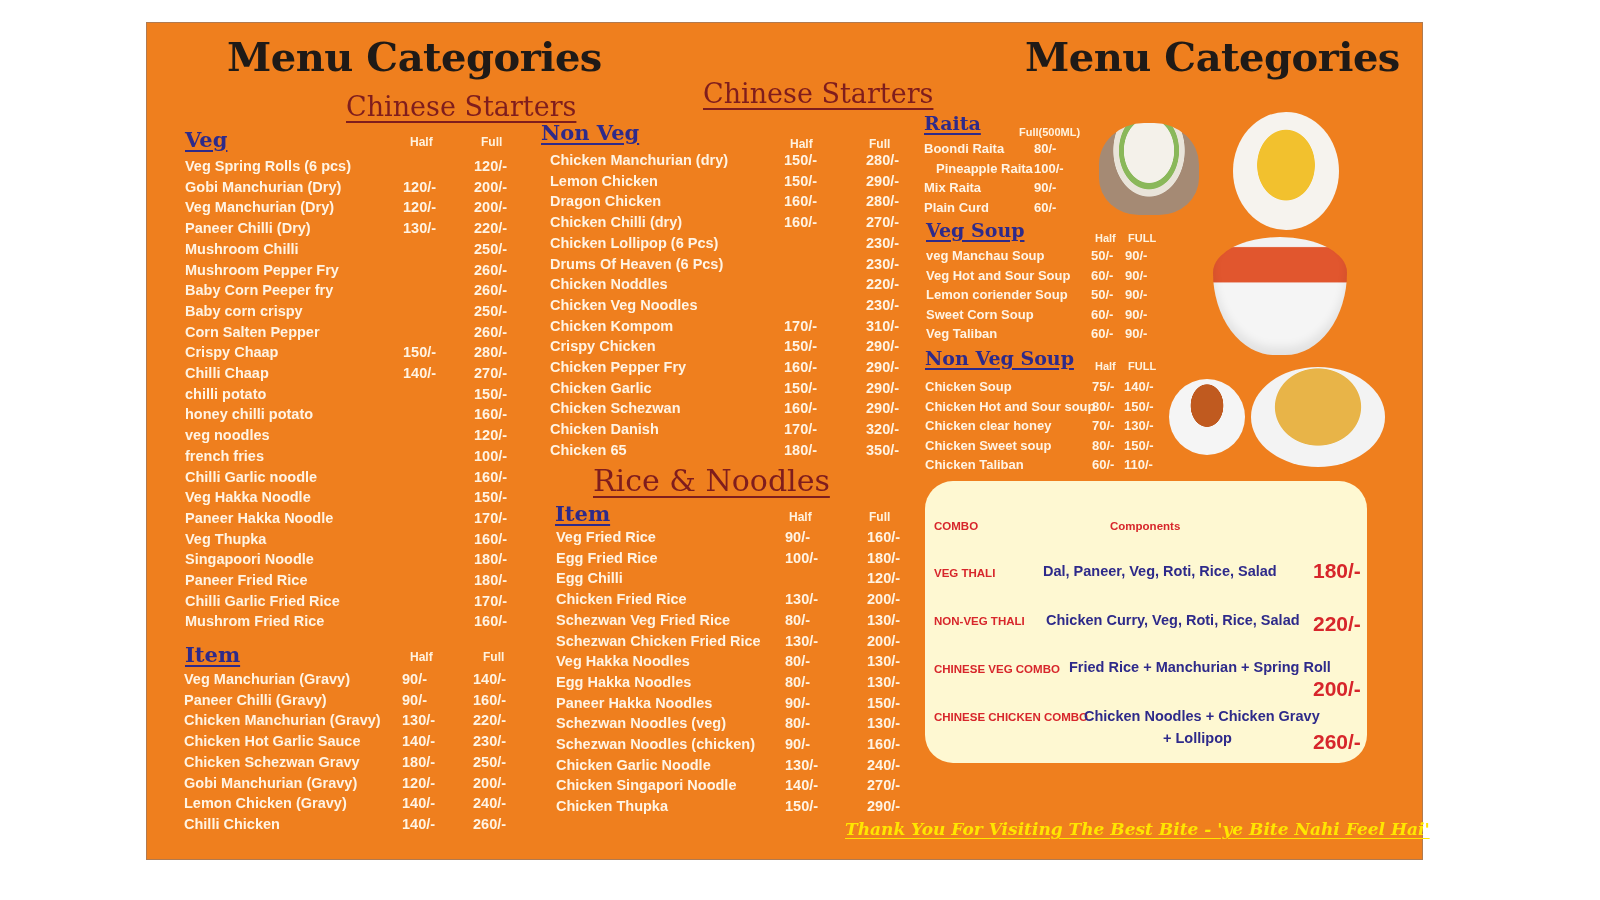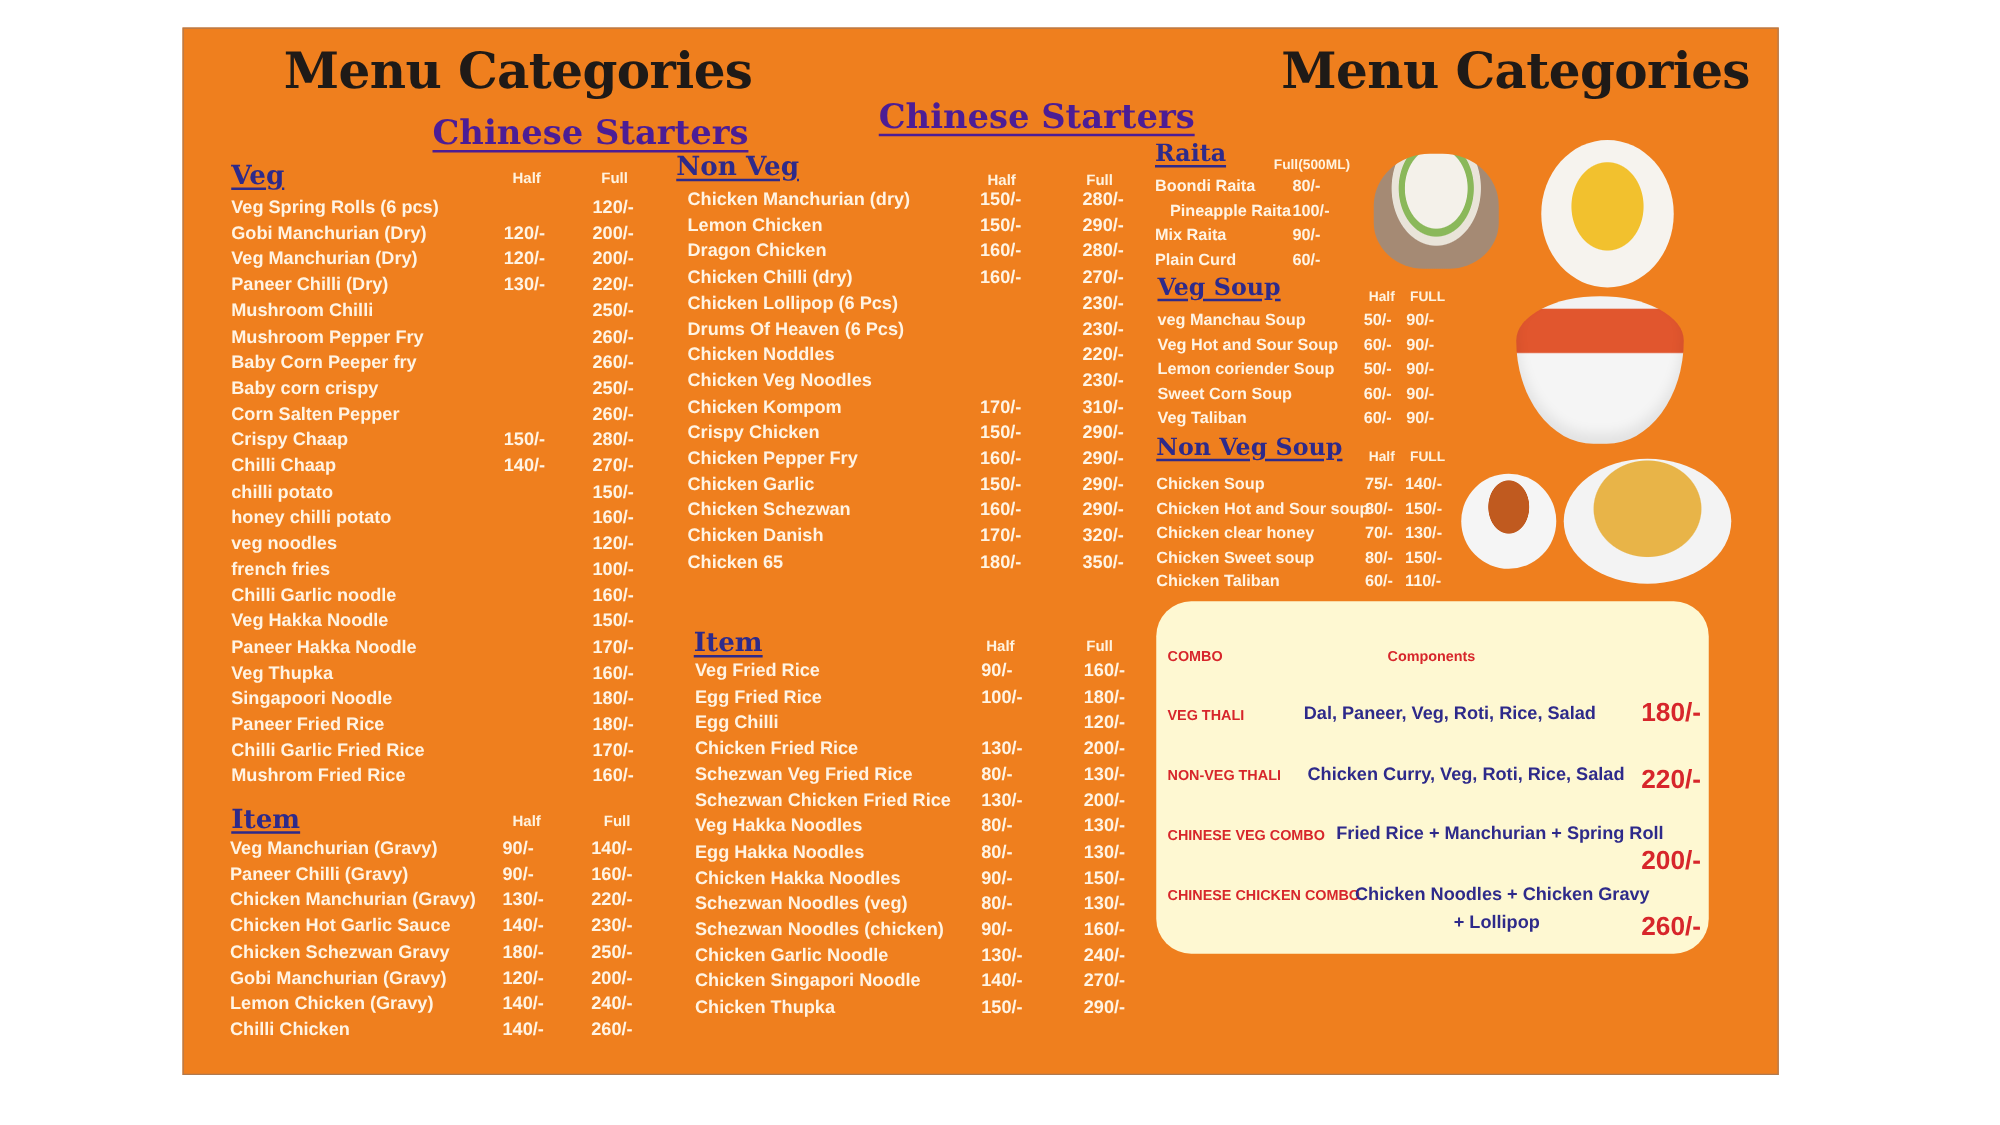--- a/index.html
+++ b/index.html
@@ -1,20 +1,20 @@
 <!DOCTYPE html>
 <html><head>
 <meta charset="utf-8">
 <style>
   html, body { margin:0; padding:0; background:#ffffff; }
   body { width:1600px; height:900px; position:relative; overflow:hidden; font-family:"Liberation Sans", sans-serif; }
   .page { position:absolute; left:146px; top:22px; width:1277px; height:838px; background:#ef7f1e; border:1px solid #b07a50; box-sizing:border-box; }
   .abs { position:absolute; }
   .title { font-family:"DejaVu Serif", serif; font-weight:bold; color:#1f1a17; font-size:40px; letter-spacing:-0.5px; white-space:nowrap; }
-  .section-title { font-family:"DejaVu Serif", serif; font-weight:bold; color:#4c1d95; font-size:27px; text-decoration:underline; text-decoration-thickness:2px; text-underline-offset:5px; white-space:nowrap; }
+  .section-title { font-family:"DejaVu Serif", serif; font-weight:normal; color:#7f1d1d; font-size:27px; text-decoration:underline; text-decoration-thickness:2px; text-underline-offset:5px; white-space:nowrap; }
   .sub-title { font-family:"DejaVu Serif", serif; font-weight:bold; color:#2e2a8a; font-size:21px; text-decoration:underline; text-decoration-thickness:2px; text-underline-offset:3px; white-space:nowrap; }
   .col-head { color:#fff3df; font-weight:bold; font-size:12px; white-space:nowrap; }
   .row { position:absolute; height:20px; line-height:20px; color:#fff4e4; font-weight:bold; font-size:14.5px; white-space:nowrap; }
   .row span { position:absolute; top:0; }
   .small-row { position:absolute; height:19px; line-height:19px; color:#fff4e4; font-weight:bold; font-size:13px; white-space:nowrap; }
   .small-row span { position:absolute; top:0; }
   .combo-box { position:absolute; left:778px; top:458px; width:442px; height:282px; background:#fef8d2; border-radius:28px; }
   .combo-title { font-family:"DejaVu Serif", serif; font-weight:bold; color:#2e2a8a; font-size:26px; text-decoration:underline; text-decoration-thickness:2px; text-underline-offset:4px; white-space:nowrap; }
   .combo-label { color:#d7262b; font-weight:bold; font-size:11.5px; white-space:nowrap; }
   .combo-comp { color:#2e2a8a; font-weight:bold; font-size:14.5px; white-space:nowrap; }
@@ -272,20 +272,21 @@
         <span style="left: 234px;">170/-</span>
         <span style="left: 316px;">320/-</span>
       </div>
       <div class="row" style="left: 403px; top: 416.8px;">
         <span style="left: 0px;">Chicken 65</span>
         <span style="left: 234px;">180/-</span>
         <span style="left: 316px;">350/-</span>
       </div>
     </div>
 
+  <div class="abs section-title" style="left:446px; top:440px; font-size:30px;">Rice &amp; Noodles</div>
   <div class="abs sub-title" style="left:408px; top:478px;">Item</div>
   <div class="abs col-head" style="left:642px; top:487px;">Half</div>
   <div class="abs col-head" style="left:722px; top:487px;">Full</div>
   <div id="rice-list">
       <div class="row" style="left: 409px; top: 504px;">
         <span style="left: 0px;">Veg Fried Rice</span>
         <span style="left: 229px;">90/-</span>
         <span style="left: 311px;">160/-</span>
       </div>
       <div class="row" style="left: 409px; top: 524.7px;">
@@ -317,21 +318,21 @@
         <span style="left: 0px;">Veg Hakka Noodles</span>
         <span style="left: 229px;">80/-</span>
         <span style="left: 311px;">130/-</span>
       </div>
       <div class="row" style="left: 409px; top: 648.9px;">
         <span style="left: 0px;">Egg Hakka Noodles</span>
         <span style="left: 229px;">80/-</span>
         <span style="left: 311px;">130/-</span>
       </div>
       <div class="row" style="left: 409px; top: 669.6px;">
-        <span style="left: 0px;">Chicken Hakka Noodles</span>
+        <span style="left: 0px;">Paneer Hakka Noodles</span>
         <span style="left: 229px;">90/-</span>
         <span style="left: 311px;">150/-</span>
       </div>
       <div class="row" style="left: 409px; top: 690.3px;">
         <span style="left: 0px;">Schezwan Noodles (veg)</span>
         <span style="left: 229px;">80/-</span>
         <span style="left: 311px;">130/-</span>
       </div>
       <div class="row" style="left: 409px; top: 711px;">
         <span style="left: 0px;">Schezwan Noodles (chicken)</span>
@@ -461,13 +462,14 @@
     <div class="abs combo-label" style="left:9px; top:182px;">CHINESE VEG COMBO</div>
     <div class="abs combo-comp" style="left:144px; top:178px;">Fried Rice + Manchurian + Spring Roll</div>
     <div class="abs combo-price" style="left:388px; top:196px;">200/-</div>
 
     <div class="abs combo-label" style="left:9px; top:230px;">CHINESE CHICKEN COMBO</div>
     <div class="abs combo-comp" style="left:159px; top:227px;">Chicken Noodles + Chicken Gravy</div>
     <div class="abs combo-comp" style="left:238px; top:249px;">+ Lollipop</div>
     <div class="abs combo-price" style="left:388px; top:249px;">260/-</div>
   </div>
 
+  <div class="abs footer" style="left:698px; top:796px;">Thank You For Visiting The Best Bite - 'ye Bite Nahi Feel Hai'</div>
 </div>
 
 </body></html>

